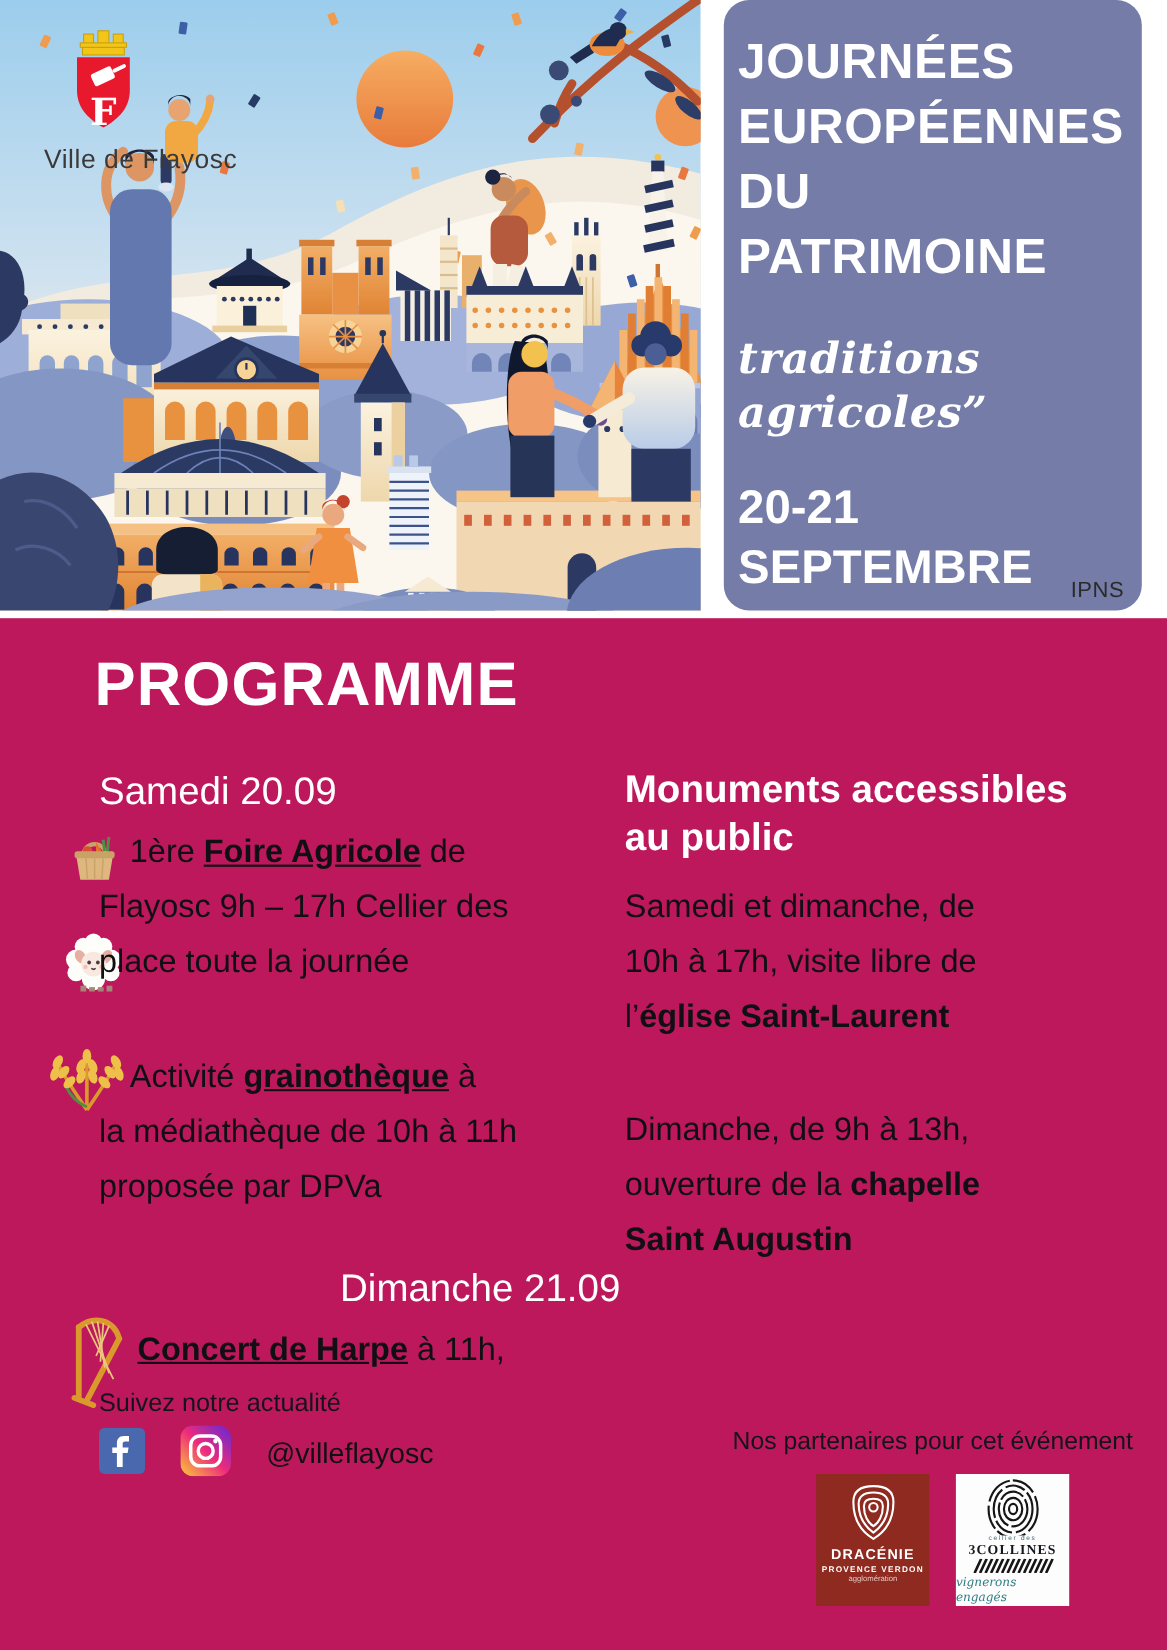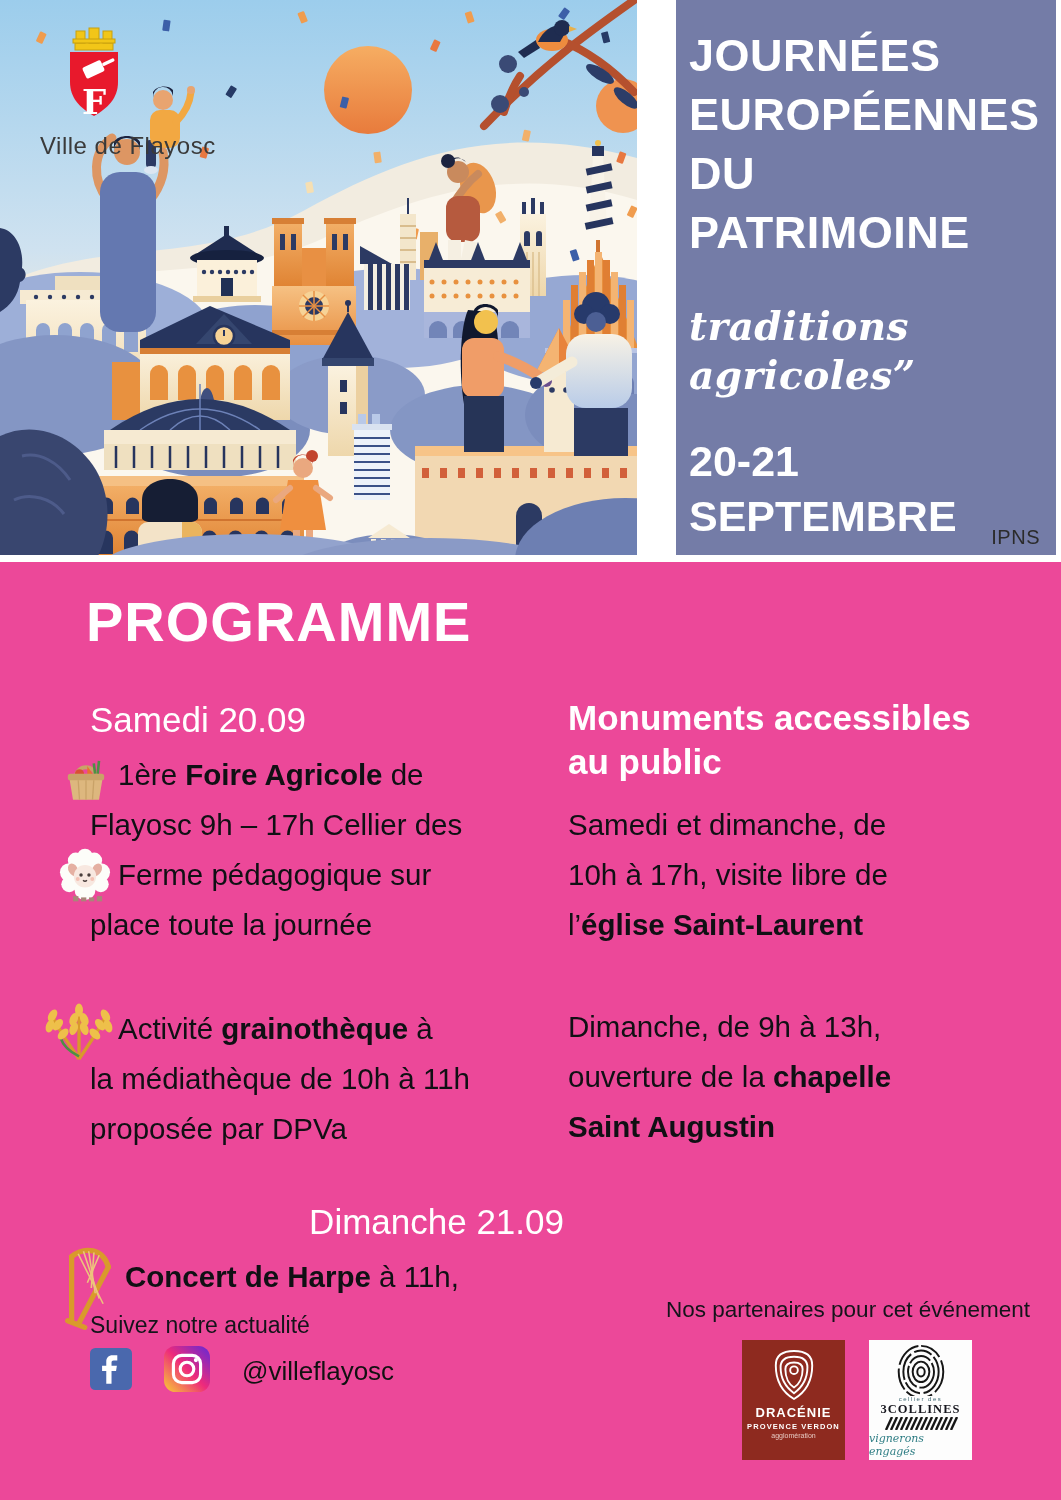--- a/index.html
+++ b/index.html
@@ -6,43 +6,43 @@
   .poster{position:relative;width:1061px;height:1500px;background:#ffffff;
           font-family:"Liberation Sans",sans-serif;overflow:hidden;}
 
   
   .illustration{position:absolute;left:0;top:0;width:637px;height:555px;overflow:hidden;}
   .illustration svg{display:block;}
   .flayosc-logo{position:absolute;left:40px;top:26px;width:210px;text-align:left;}
   .flayosc-logo .crest{display:block;margin-left:22px;}
   .flayosc-caption{font-size:24px;color:#3a3a3a;margin-top:2px;letter-spacing:.5px;}
 
-  .title-panel{position:absolute;left:676px;top:0;width:380px;height:555px;background:#747ca7;color:#fff;}
+  .title-panel{position:absolute;left:658px;top:0;width:380px;height:555px;background:#747ca7;color:#fff;border-radius:23px;}
   .tp-title{margin:26px 14px 0 13px;font-size:45px;line-height:59px;font-weight:800;letter-spacing:.5px;}
   .tp-title span{display:block;}
   .tp-quote{margin:40px 6px 0 13px;font-family:"DejaVu Serif",serif;font-style:italic;font-weight:700;
             font-size:39px;line-height:49px;letter-spacing:.5px;}
   .tp-quote span{display:block;}
   .tp-dates{margin:34px 0 0 13px;font-size:43px;line-height:55px;font-weight:800;}
   .tp-dates span{display:block;}
   .ipns{position:absolute;right:16px;bottom:6px;font-size:20px;color:#2b2b2b;letter-spacing:.5px;}
 
   
-  .bottom-section{position:absolute;left:0;top:562px;width:1061px;height:938px;background:#ec4899;}
+  .bottom-section{position:absolute;left:0;top:562px;width:1061px;height:938px;background:#be185d;}
   .programme-title{position:absolute;left:86px;top:30px;font-size:56px;line-height:60px;
                    font-weight:800;color:#fff;letter-spacing:1px;}
 
   .left-col{position:absolute;left:90px;top:134px;width:474px;}
   .right-col{position:absolute;left:568px;top:134px;width:452px;}
 
   .day-title{font-size:35px;line-height:48px;font-weight:400;color:#fff;}
   .sat-title{margin-bottom:6px;}
   .sun-title{margin-top:44px;margin-bottom:6px;text-align:right;}
   .item-line{position:relative;font-size:29.5px;line-height:50px;color:#101014;}
-  .item-line b{font-weight:700;}
+  .item-line b{font-weight:700;text-decoration:underline;}
   .first{padding-left:28px;}
   .gap-top{margin-top:54px;}
   .item-icon{position:absolute;display:inline-block;}
   .icon-basket{left:-30px;top:3px;width:52px;height:52px;}
   .icon-sheep{left:-34px;top:-2px;width:58px;height:54px;}
   .icon-wheat{left:-48px;top:-6px;width:74px;height:64px;}
   .icon-harp{left:-28px;top:-6px;width:56px;height:84px;}
 
   .follow-label{margin-top:8px;font-size:23px;line-height:30px;color:#14141a;}
   .social-row{margin-top:6px;display:flex;align-items:center;gap:32px;}
@@ -632,21 +632,20 @@
                 <circle cx="25" cy="20" r="1.3" fill="#4a3f3c"></circle>
               <path d="M20.5,24 q1.5,1.5 3,0" stroke="#4a3f3c" stroke-width="1" fill="none"></path>
               <circle cx="16.5" cy="23" r="1.5" fill="#f3c1b4"></circle>
                 <circle cx="27.5" cy="23" r="1.5" fill="#f3c1b4"></circle>
               <rect x="13" y="36" width="4" height="4" fill="#a98579"></rect>
                 <rect x="19" y="37" width="4" height="3" fill="#a98579"></rect>
               <rect x="25" y="37" width="4" height="3" fill="#a98579"></rect>
                 <rect x="31" y="36" width="4" height="4" fill="#a98579"></rect>
             </svg>
           </span>
-          <span>Ferme pédagogique sur</span>
         </div>
         <div class="item-line">place toute la journée</div>
       </div>
 
       <div class="gap-top">
         <div class="item-line first">
           <span class="item-icon icon-wheat">
             <svg width="74" height="64" viewBox="0 0 56 48">
               <g stroke="#d99a2b" stroke-width="2.5" fill="none">
                 <line x1="28" y1="46" x2="28" y2="10"></line>

